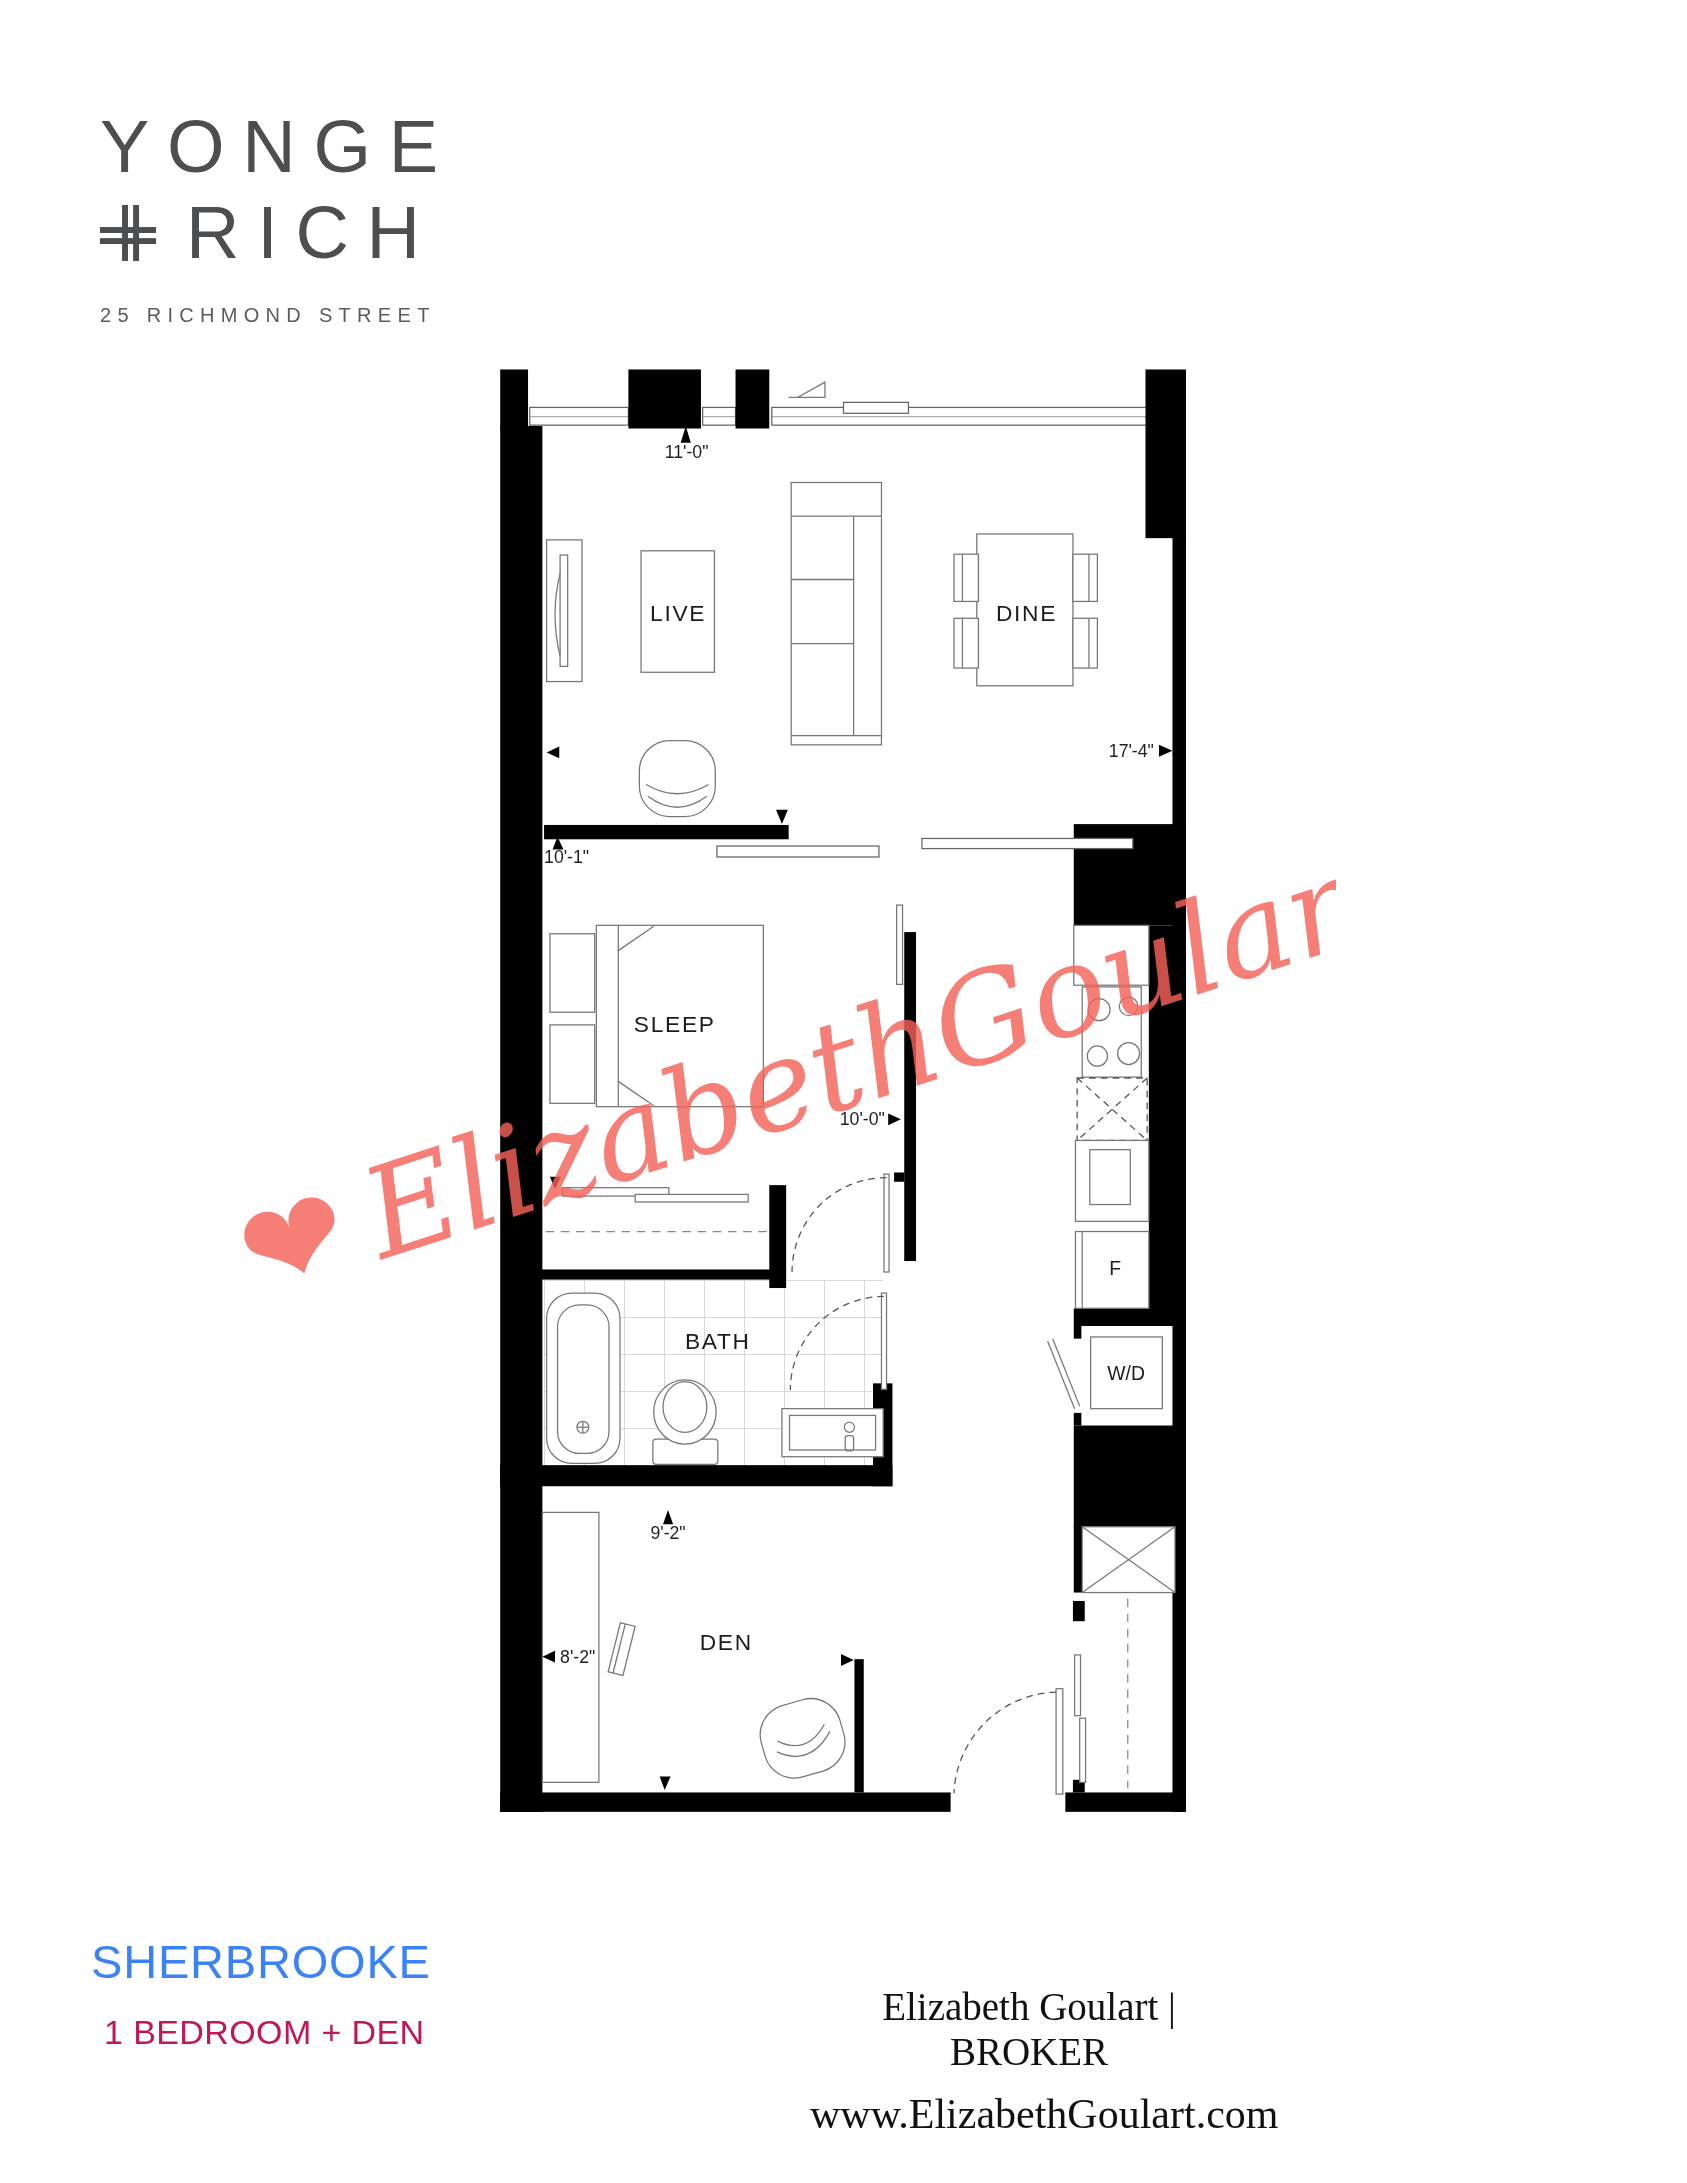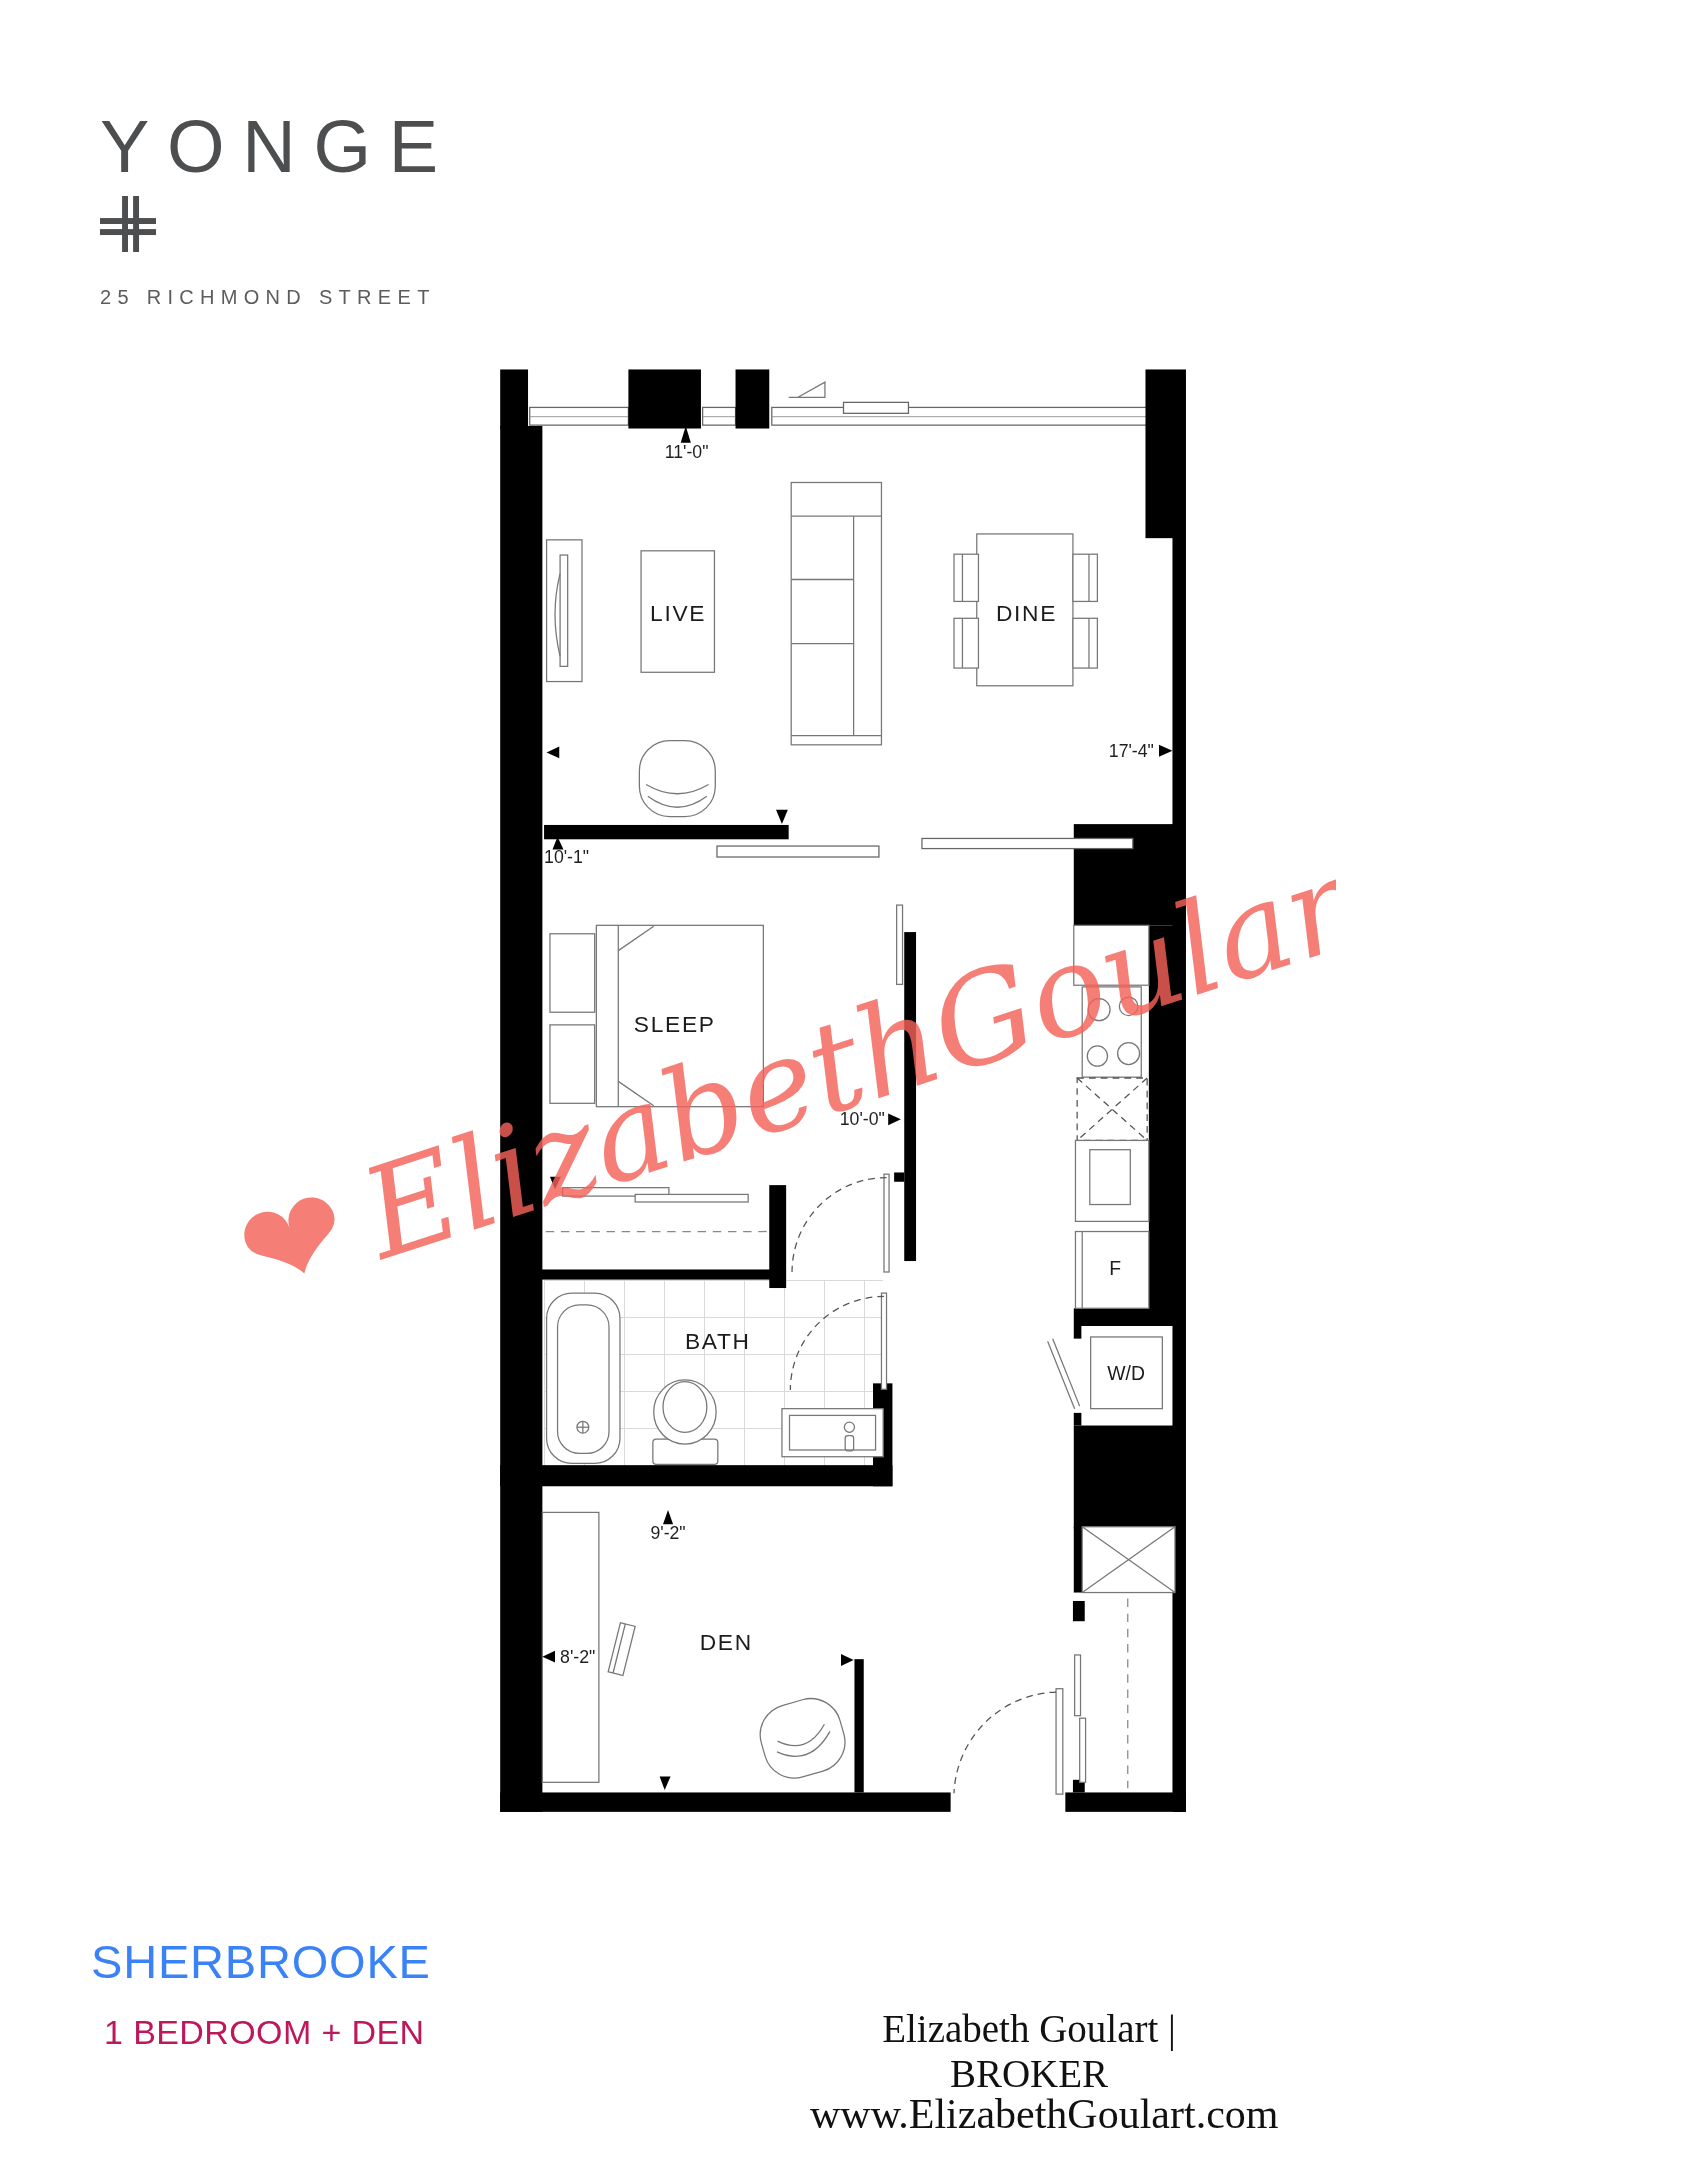--- a/index.html
+++ b/index.html
@@ -41,21 +41,21 @@
   .watermark .wm-heart{font-size:127px;color:#f4625a;line-height:1;}
   .watermark .wm-text{font-family:"DejaVu Serif",serif;font-style:italic;font-size:125px;
     color:#f4625a;line-height:1;}
 
   
   .plan-name{position:absolute;left:91px;top:1934px;font-size:47px;letter-spacing:0.8px;
     color:#3b82f6;font-weight:300;}
   .plan-type{position:absolute;left:104px;top:1993px;font-size:34px;letter-spacing:0.4px;
     color:#be185d;font-weight:300;margin-top:20px;}
   .agent-name{position:absolute;left:818px;top:1984px;width:422px;text-align:center;
-    font-family:"Liberation Serif",serif;font-size:39px;color:#111;margin-top:22px;}
+    font-family:"Liberation Serif",serif;font-size:39px;color:#111;}
   .agent-site{position:absolute;left:810px;top:2090px;width:422px;text-align:center;
     font-family:"Liberation Serif",serif;font-size:42px;color:#111;}
 
   
   .photo{position:absolute;left:1375px;top:1679px;width:312px;height:504px;background:#fff;overflow:hidden;}
   .photo *{position:absolute;}
   .hair-back{left:29.5px;top:14.3px;width:224px;height:325px;
     background:linear-gradient(160deg,#e3c078 0%,#c9a251 45%,#a9823a 100%);
     border-radius:48% 52% 42% 44%;z-index:1;}
   .chest{left:110px;top:207px;width:93px;height:143px;background:#eec9a2;z-index:2;border-radius:11.8px;}
@@ -92,20 +92,21 @@
     <div class="logo-line1">YONGE</div>
     <div class="logo-line2">
       <span class="plus-icon">
         <svg width="56" height="56" viewBox="0 0 66 66">
           <rect x="0" y="26" width="66" height="7" fill="#4c4e50"></rect>
           <rect x="0" y="39" width="66" height="7" fill="#4c4e50"></rect>
           <rect x="26" y="0" width="7" height="66" fill="#4c4e50"></rect>
           <rect x="39" y="0" width="7" height="66" fill="#4c4e50"></rect>
         </svg>
       </span>
+      <span class="word">RICH</span>
     </div>
     <div class="logo-line3">25 RICHMOND STREET</div>
   </div>
 
   <div class="bath-tiles"></div>
 
   <svg class="plan-svg" viewBox="0 0 2000 2588">
 
     <g>
       <rect class="win" x="628" y="483" width="117" height="21"></rect>

